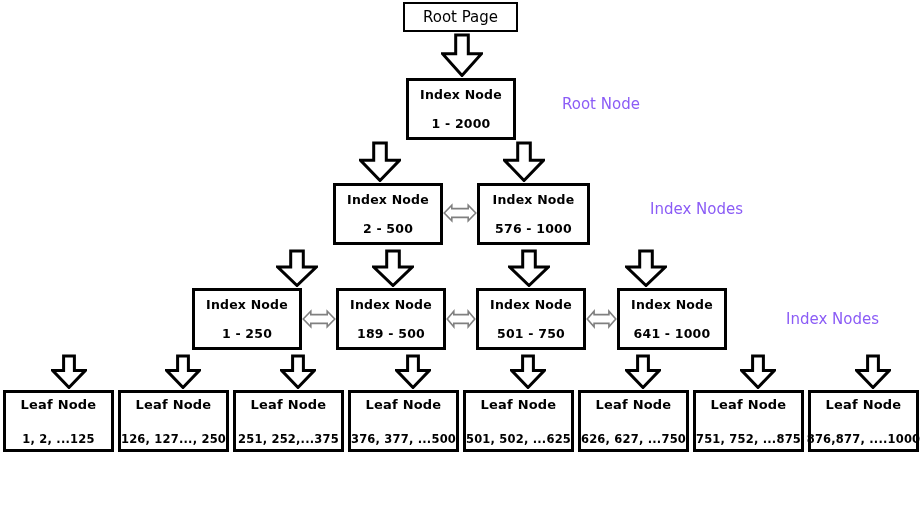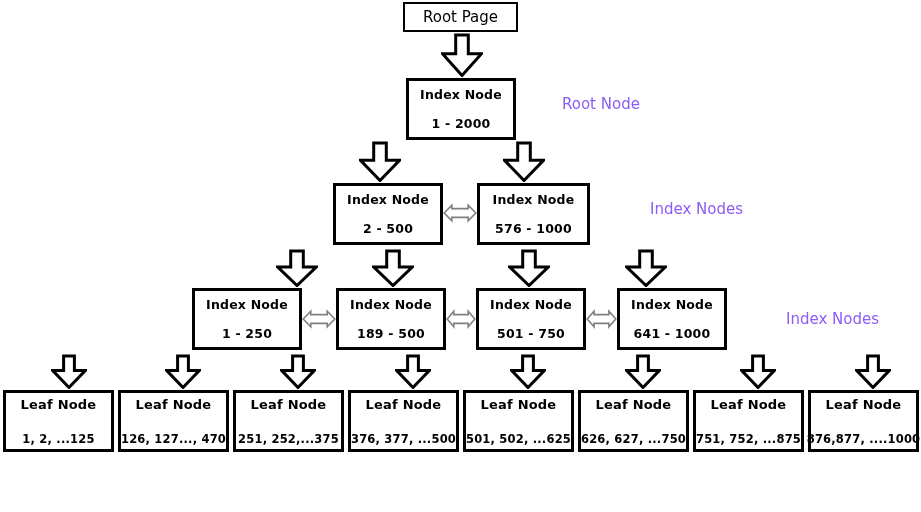--- a/index.html
+++ b/index.html
@@ -223,21 +223,21 @@
       <div class="node index-node" style="left: 617px; top: 288px; width: 110px; height: 62px;">
         <div class="line1">Index Node</div>
         <div class="line2">641 - 1000</div>
       </div>
       <div class="node leaf-node" style="left: 3px; top: 390px; width: 111px; height: 62px;">
         <div class="line1">Leaf Node</div>
         <div class="line2">1, 2, ...125</div>
       </div>
       <div class="node leaf-node" style="left: 118px; top: 390px; width: 111px; height: 62px;">
         <div class="line1">Leaf Node</div>
-        <div class="line2">126, 127..., 470</div>
+        <div class="line2">126, 127..., 250</div>
       </div>
       <div class="node leaf-node" style="left: 233px; top: 390px; width: 111px; height: 62px;">
         <div class="line1">Leaf Node</div>
         <div class="line2">251, 252,...375</div>
       </div>
       <div class="node leaf-node" style="left: 348px; top: 390px; width: 111px; height: 62px;">
         <div class="line1">Leaf Node</div>
         <div class="line2">376, 377, ...500</div>
       </div>
       <div class="node leaf-node" style="left: 463px; top: 390px; width: 111px; height: 62px;">

